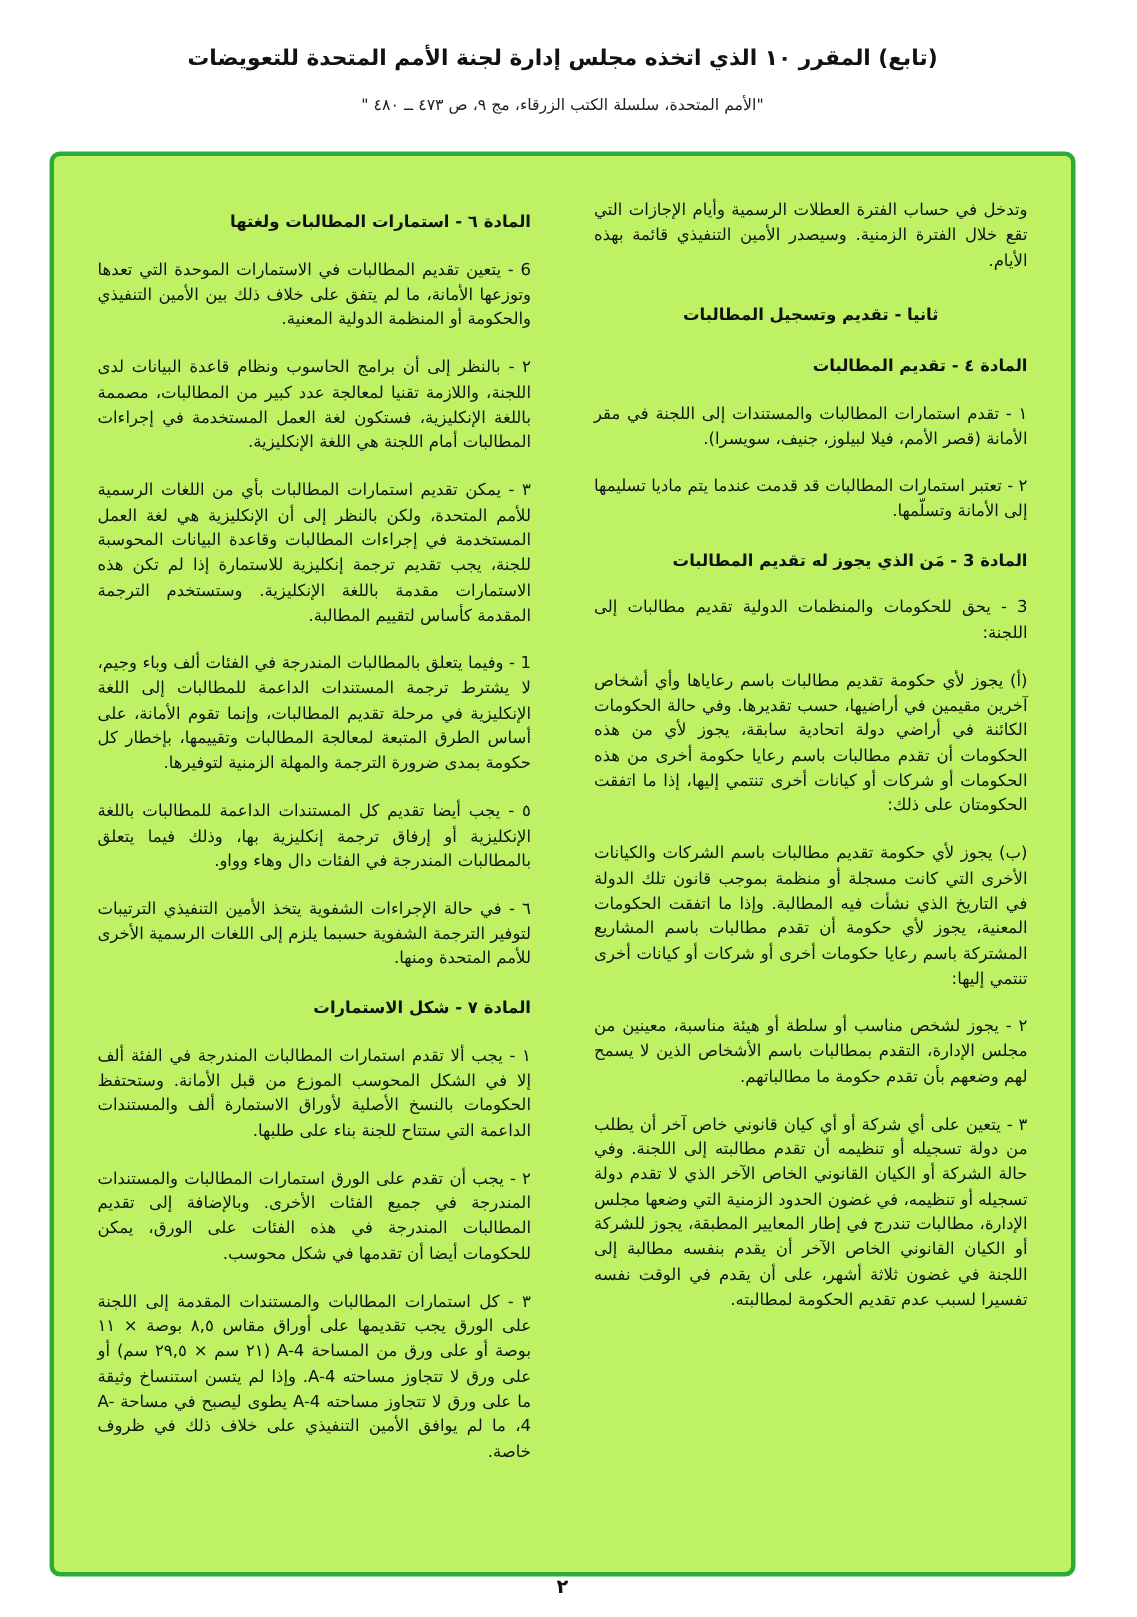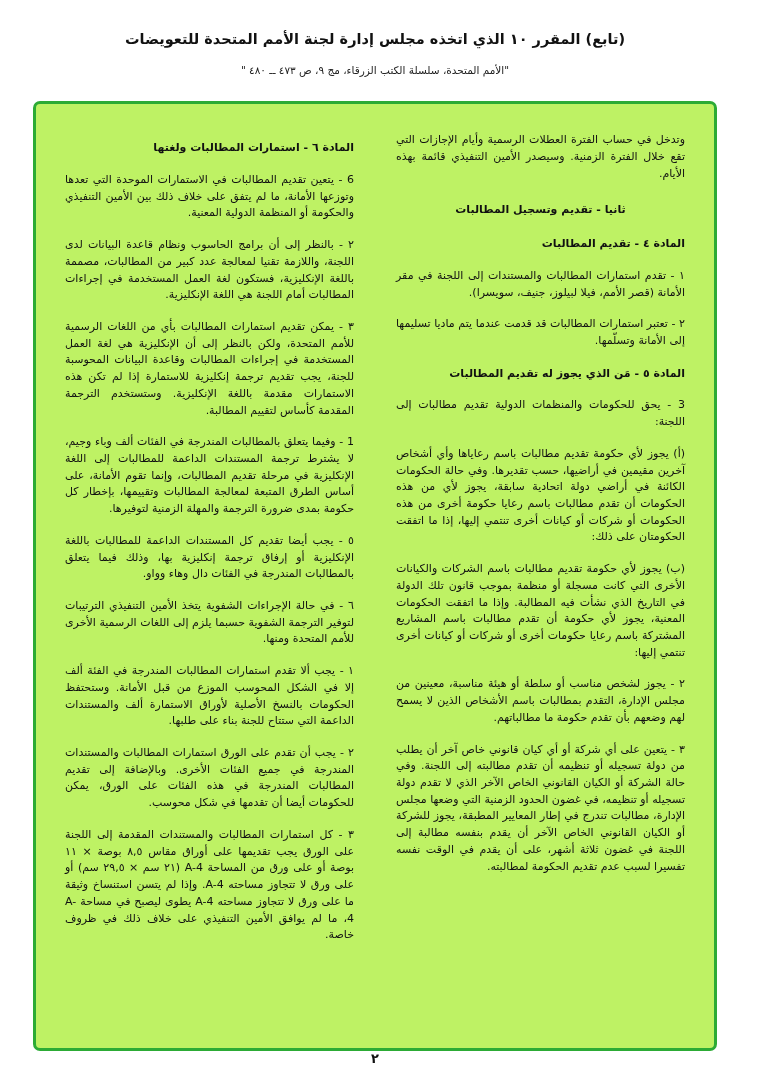--- a/index.html
+++ b/index.html
@@ -56,35 +56,36 @@
   </div>
 
   <div class="frame" style="border-color: rgb(44, 171, 53);">
     <div class="cols">
       <div class="col">
           <div class="block p">وتدخل في حساب الفترة العطلات الرسمية وأيام الإجازات التي تقع خلال الفترة الزمنية. وسيصدر الأمين التنفيذي قائمة بهذه الأيام.</div>
           <div class="block hc">ثانيا - تقديم وتسجيل المطالبات</div>
           <div class="block h">المادة ٤ - تقديم المطالبات</div>
           <div class="block p">١ - تقدم استمارات المطالبات والمستندات إلى اللجنة في مقر الأمانة (قصر الأمم، فيلا لبيلوز، جنيف، سويسرا).</div>
           <div class="block p">٢ - تعتبر استمارات المطالبات قد قدمت عندما يتم ماديا تسليمها إلى الأمانة وتسلّمها.</div>
-          <div class="block h">المادة ٥ - مَن الذي يجوز له تقديم المطالبات</div>
+          <div class="block h">المادة 3 - مَن الذي يجوز له تقديم المطالبات</div>
           <div class="block p">3 - يحق للحكومات والمنظمات الدولية تقديم مطالبات إلى اللجنة:</div>
           <div class="block p">(أ) يجوز لأي حكومة تقديم مطالبات باسم رعاياها وأي أشخاص آخرين مقيمين في أراضيها، حسب تقديرها. وفي حالة الحكومات الكائنة في أراضي دولة اتحادية سابقة، يجوز لأي من هذه الحكومات أن تقدم مطالبات باسم رعايا حكومة أخرى من هذه الحكومات أو شركات أو كيانات أخرى تنتمي إليها، إذا ما اتفقت الحكومتان على ذلك:</div>
           <div class="block p">(ب) يجوز لأي حكومة تقديم مطالبات باسم الشركات والكيانات الأخرى التي كانت مسجلة أو منظمة بموجب قانون تلك الدولة في التاريخ الذي نشأت فيه المطالبة. وإذا ما اتفقت الحكومات المعنية، يجوز لأي حكومة أن تقدم مطالبات باسم المشاريع المشتركة باسم رعايا حكومات أخرى أو شركات أو كيانات أخرى تنتمي إليها:</div>
           <div class="block p">٢ - يجوز لشخص مناسب أو سلطة أو هيئة مناسبة، معينين من مجلس الإدارة، التقدم بمطالبات باسم الأشخاص الذين لا يسمح لهم وضعهم بأن تقدم حكومة ما مطالباتهم.</div>
           <div class="block p">٣ - يتعين على أي شركة أو أي كيان قانوني خاص آخر أن يطلب من دولة تسجيله أو تنظيمه أن تقدم مطالبته إلى اللجنة. وفي حالة الشركة أو الكيان القانوني الخاص الآخر الذي لا تقدم دولة تسجيله أو تنظيمه، في غضون الحدود الزمنية التي وضعها مجلس الإدارة، مطالبات تندرج في إطار المعايير المطبقة، يجوز للشركة أو الكيان القانوني الخاص الآخر أن يقدم بنفسه مطالبة إلى اللجنة في غضون ثلاثة أشهر، على أن يقدم في الوقت نفسه تفسيرا لسبب عدم تقديم الحكومة لمطالبته.</div>
         </div>
       <div class="col">
           <div class="block h">المادة ٦ - استمارات المطالبات ولغتها</div>
           <div class="block p">6 - يتعين تقديم المطالبات في الاستمارات الموحدة التي تعدها وتوزعها الأمانة، ما لم يتفق على خلاف ذلك بين الأمين التنفيذي والحكومة أو المنظمة الدولية المعنية.</div>
           <div class="block p">٢ - بالنظر إلى أن برامج الحاسوب ونظام قاعدة البيانات لدى اللجنة، واللازمة تقنيا لمعالجة عدد كبير من المطالبات، مصممة باللغة الإنكليزية، فستكون لغة العمل المستخدمة في إجراءات المطالبات أمام اللجنة هي اللغة الإنكليزية.</div>
           <div class="block p">٣ - يمكن تقديم استمارات المطالبات بأي من اللغات الرسمية للأمم المتحدة، ولكن بالنظر إلى أن الإنكليزية هي لغة العمل المستخدمة في إجراءات المطالبات وقاعدة البيانات المحوسبة للجنة، يجب تقديم ترجمة إنكليزية للاستمارة إذا لم تكن هذه الاستمارات مقدمة باللغة الإنكليزية. وستستخدم الترجمة المقدمة كأساس لتقييم المطالبة.</div>
           <div class="block p">1 - وفيما يتعلق بالمطالبات المندرجة في الفئات ألف وباء وجيم، لا يشترط ترجمة المستندات الداعمة للمطالبات إلى اللغة الإنكليزية في مرحلة تقديم المطالبات، وإنما تقوم الأمانة، على أساس الطرق المتبعة لمعالجة المطالبات وتقييمها، بإخطار كل حكومة بمدى ضرورة الترجمة والمهلة الزمنية لتوفيرها.</div>
           <div class="block p">٥ - يجب أيضا تقديم كل المستندات الداعمة للمطالبات باللغة الإنكليزية أو إرفاق ترجمة إنكليزية بها، وذلك فيما يتعلق بالمطالبات المندرجة في الفئات دال وهاء وواو.</div>
           <div class="block p">٦ - في حالة الإجراءات الشفوية يتخذ الأمين التنفيذي الترتيبات لتوفير الترجمة الشفوية حسبما يلزم إلى اللغات الرسمية الأخرى للأمم المتحدة ومنها.</div>
+          <div class="block h">المادة ٧ - شكل الاستمارات</div>
           <div class="block p">١ - يجب ألا تقدم استمارات المطالبات المندرجة في الفئة ألف إلا في الشكل المحوسب الموزع من قبل الأمانة. وستحتفظ الحكومات بالنسخ الأصلية لأوراق الاستمارة ألف والمستندات الداعمة التي ستتاح للجنة بناء على طلبها.</div>
           <div class="block p">٢ - يجب أن تقدم على الورق استمارات المطالبات والمستندات المندرجة في جميع الفئات الأخرى. وبالإضافة إلى تقديم المطالبات المندرجة في هذه الفئات على الورق، يمكن للحكومات أيضا أن تقدمها في شكل محوسب.</div>
           <div class="block p">٣ - كل استمارات المطالبات والمستندات المقدمة إلى اللجنة على الورق يجب تقديمها على أوراق مقاس ٨,٥ بوصة × ١١ بوصة أو على ورق من المساحة A-4 (٢١ سم × ٢٩,٥ سم) أو على ورق لا تتجاوز مساحته A-4. وإذا لم يتسن استنساخ وثيقة ما على ورق لا تتجاوز مساحته A-4 يطوى ليصبح في مساحة A-4، ما لم يوافق الأمين التنفيذي على خلاف ذلك في ظروف خاصة.</div>
         </div>
     </div>
   </div>
 
   <div class="pagenum">٢</div>
 
 </div>

